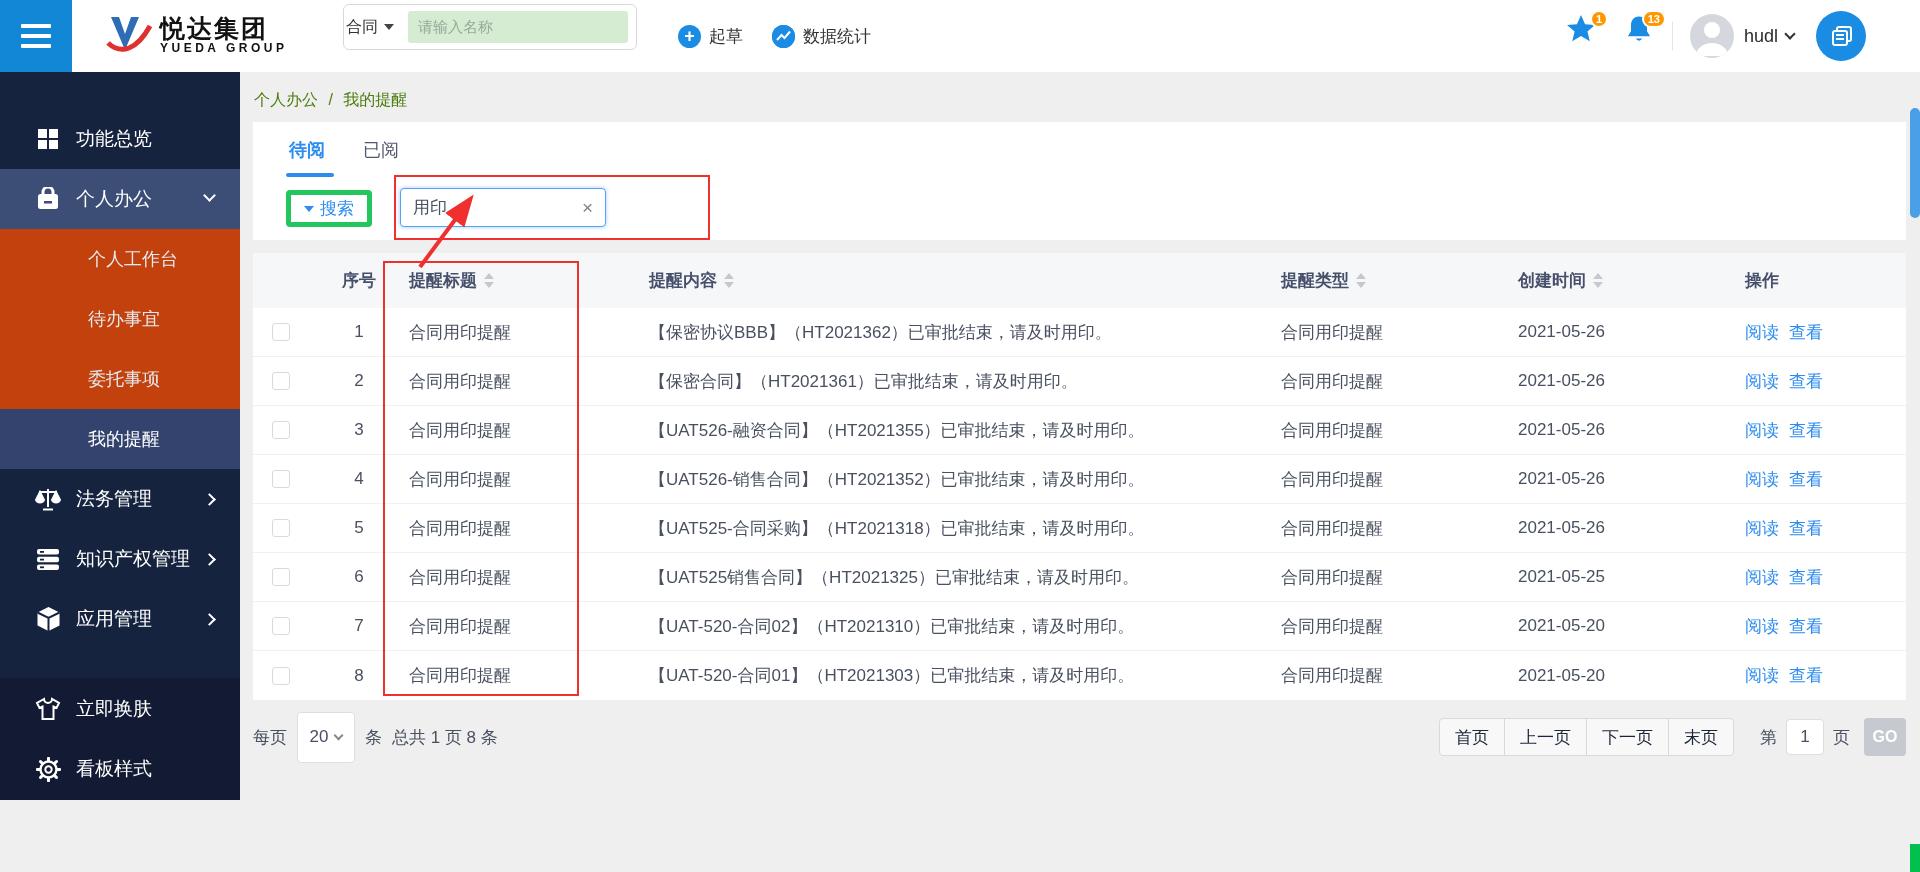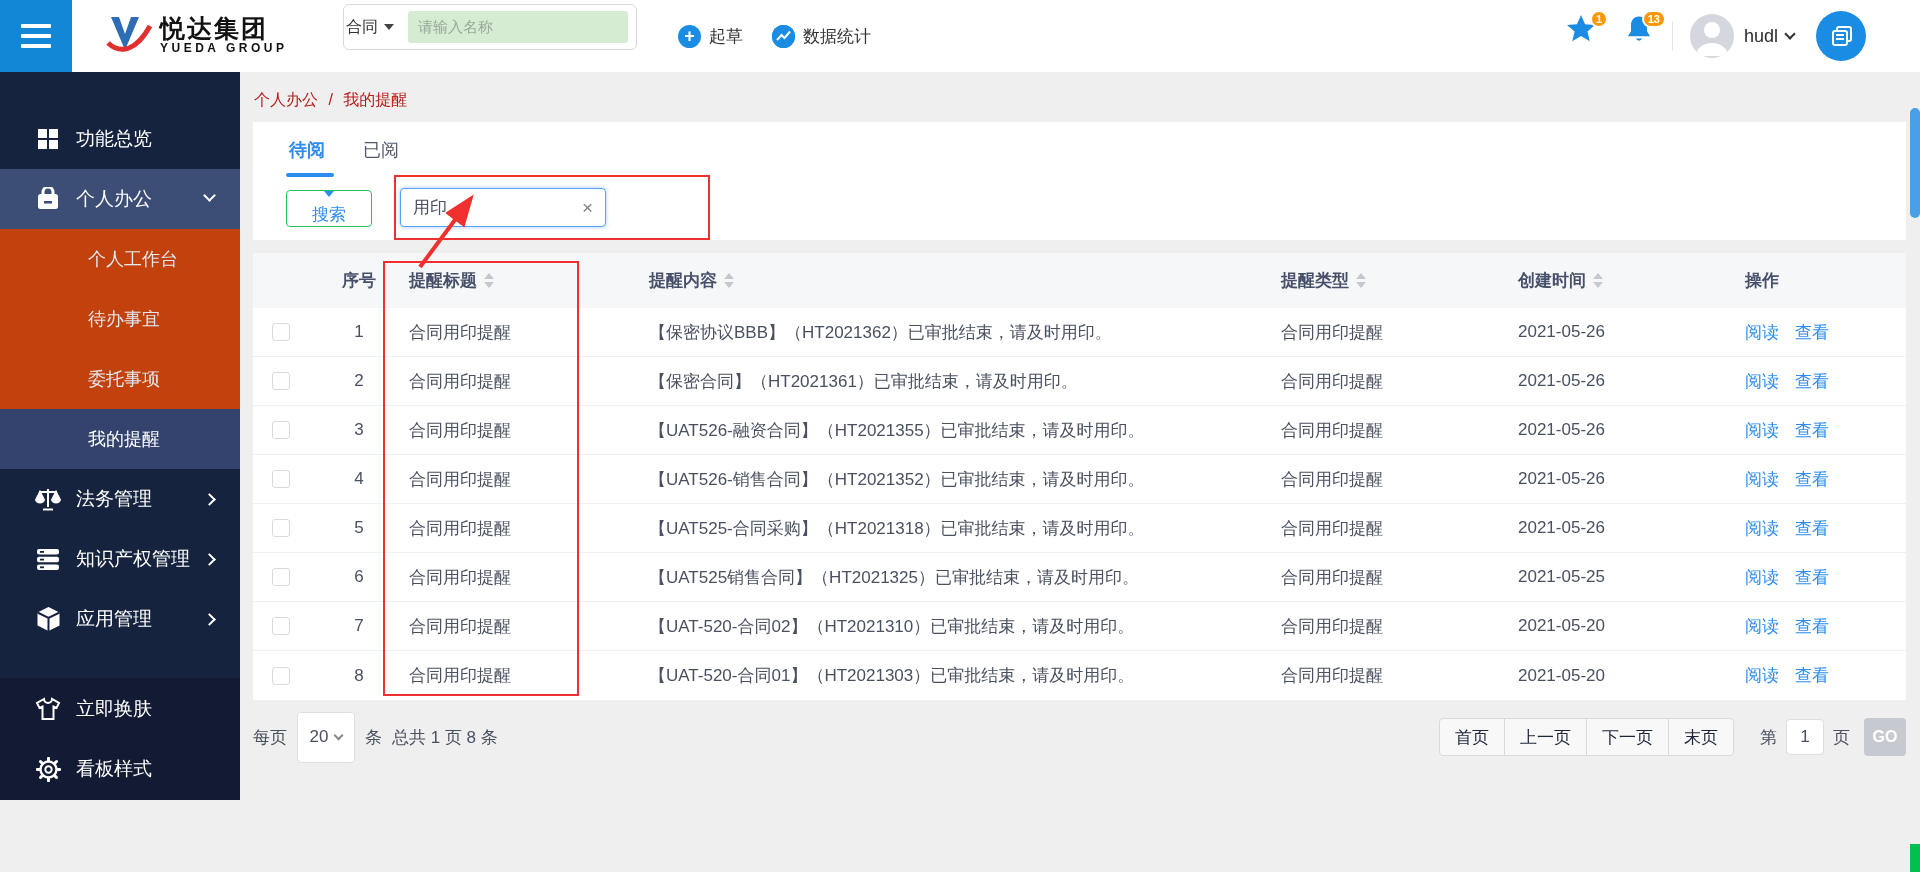--- a/index.html
+++ b/index.html
@@ -53,51 +53,51 @@
   .chev.down { transform:rotate(45deg); top:22px; }
   .chev.right { transform:rotate(-45deg); }
   .submenu { background:#c2410c; }
   .s-sub { height:60px; display:flex; align-items:center; padding-left:88px; color:#e6e9ef;
     font-size:18px; cursor:pointer; }
   .s-sub.selected { background:#33436d; color:#fff; }
   .side-bottom { position:absolute; left:0; bottom:0; width:240px; background:#121b33; padding:1px 0; }
 
   
   .content { position:absolute; left:240px; top:72px; width:1680px; height:800px; background:#efefef; }
-  .breadcrumb { position:absolute; left:14px; top:18px; font-size:16px; color:#b91c1c; }
+  .breadcrumb { position:absolute; left:14px; top:18px; font-size:16px; color:#4d7c0f; }
   .breadcrumb span { margin-right:6px; }
 
   .cardA { position:absolute; left:13px; top:50px; width:1653px; height:118px; background:#fff; }
   .tab { position:absolute; top:16px; font-size:18px; cursor:pointer; }
   .tab.pending { left:36px; color:#2d8cf0; font-weight:bold; }
   .tab.read { left:110px; color:#515a6e; }
   .tab-underline { position:absolute; left:33px; top:51px; width:48px; height:4px; background:#2d8cf0; border-radius:2px; }
-  .search-btn { position:absolute; left:33px; top:68px; width:86px; height:37px; border:1px solid #22c55e;
+  .search-btn { position:absolute; left:33px; top:68px; width:86px; height:37px; border:5px solid #22c55e;
     border-radius:4px; background:#fff; color:#2d8cf0; font-size:17px; display:flex; align-items:center;
-    justify-content:center; gap:6px; cursor:pointer;flex-direction:column; }
+    justify-content:center; gap:6px; cursor:pointer; }
   .tri-dn-blue { width:0; height:0; border-left:5px solid transparent; border-right:5px solid transparent;
     border-top:6px solid #2d8cf0; }
   .search-input { position:absolute; left:147px; top:66px; width:206px; height:39px; background:#fff;
     border:1px solid #57a3f3; border-radius:4px; box-shadow:0 0 4px rgba(45,140,240,.45);
     display:flex; align-items:center; padding:16px 12px; font-size:17px; color:#495060; }
   .search-input .val { flex:1; }
   .clear-x { color:#80848f; font-size:19px; cursor:pointer; }
 
   .cardB { position:absolute; left:13px; top:181px; width:1653px; height:447px; background:#fff; }
   .t-head, .t-row { display:grid; grid-template-columns:56px 100px 240px 1fr 237px 227px 161px; align-items:center; }
   .t-head { height:55px; background:#f6f7f9; font-size:17px; font-weight:bold; color:#46506b; }
   .t-row { height:49px; border-bottom:1px solid #eef0f3; font-size:17px; color:#495060; }
   .t-row:last-child { border-bottom:none; }
   .cc { text-align:center; display:flex; justify-content:center; }
   .hc { display:flex; align-items:center; }
   .sort { display:inline-flex; flex-direction:column; gap:3px; margin-left:7px; cursor:pointer; }
   .tu { width:0; height:0; border-left:5px solid transparent; border-right:5px solid transparent; border-bottom:6px solid #c5c8ce; }
   .td { width:0; height:0; border-left:5px solid transparent; border-right:5px solid transparent; border-top:6px solid #c5c8ce; }
   .cb { width:18px; height:18px; border:1px solid #d7dbe0; border-radius:3px; background:#fff; cursor:pointer; }
-  .links { display:flex; gap:16px; }
+  .links { display:flex; gap:10px; }
   .links span { color:#2d8cf0; cursor:pointer; }
 
   .pager { position:absolute; left:13px; top:645px; width:1653px; height:40px; display:flex;
     align-items:center; font-size:17px; color:#495060; }
   .pager .gap { margin-left:10px; }
   .pp-select { margin-left:10px; width:58px; height:51px; border:1px solid #dcdee2; border-radius:4px;
     background:#fff; display:flex; align-items:center; justify-content:center; gap:7px; cursor:pointer; }
   .pp-select .chev { border-color:#888; width:7px; height:7px; transform:rotate(45deg); margin-top:-3px; }
   .pgroup { margin-left:auto; display:flex; }
   .pbtn { height:38px; padding:0 15px; background:#f8f8f9; border:1px solid #d6dade; margin-left:-1px;

